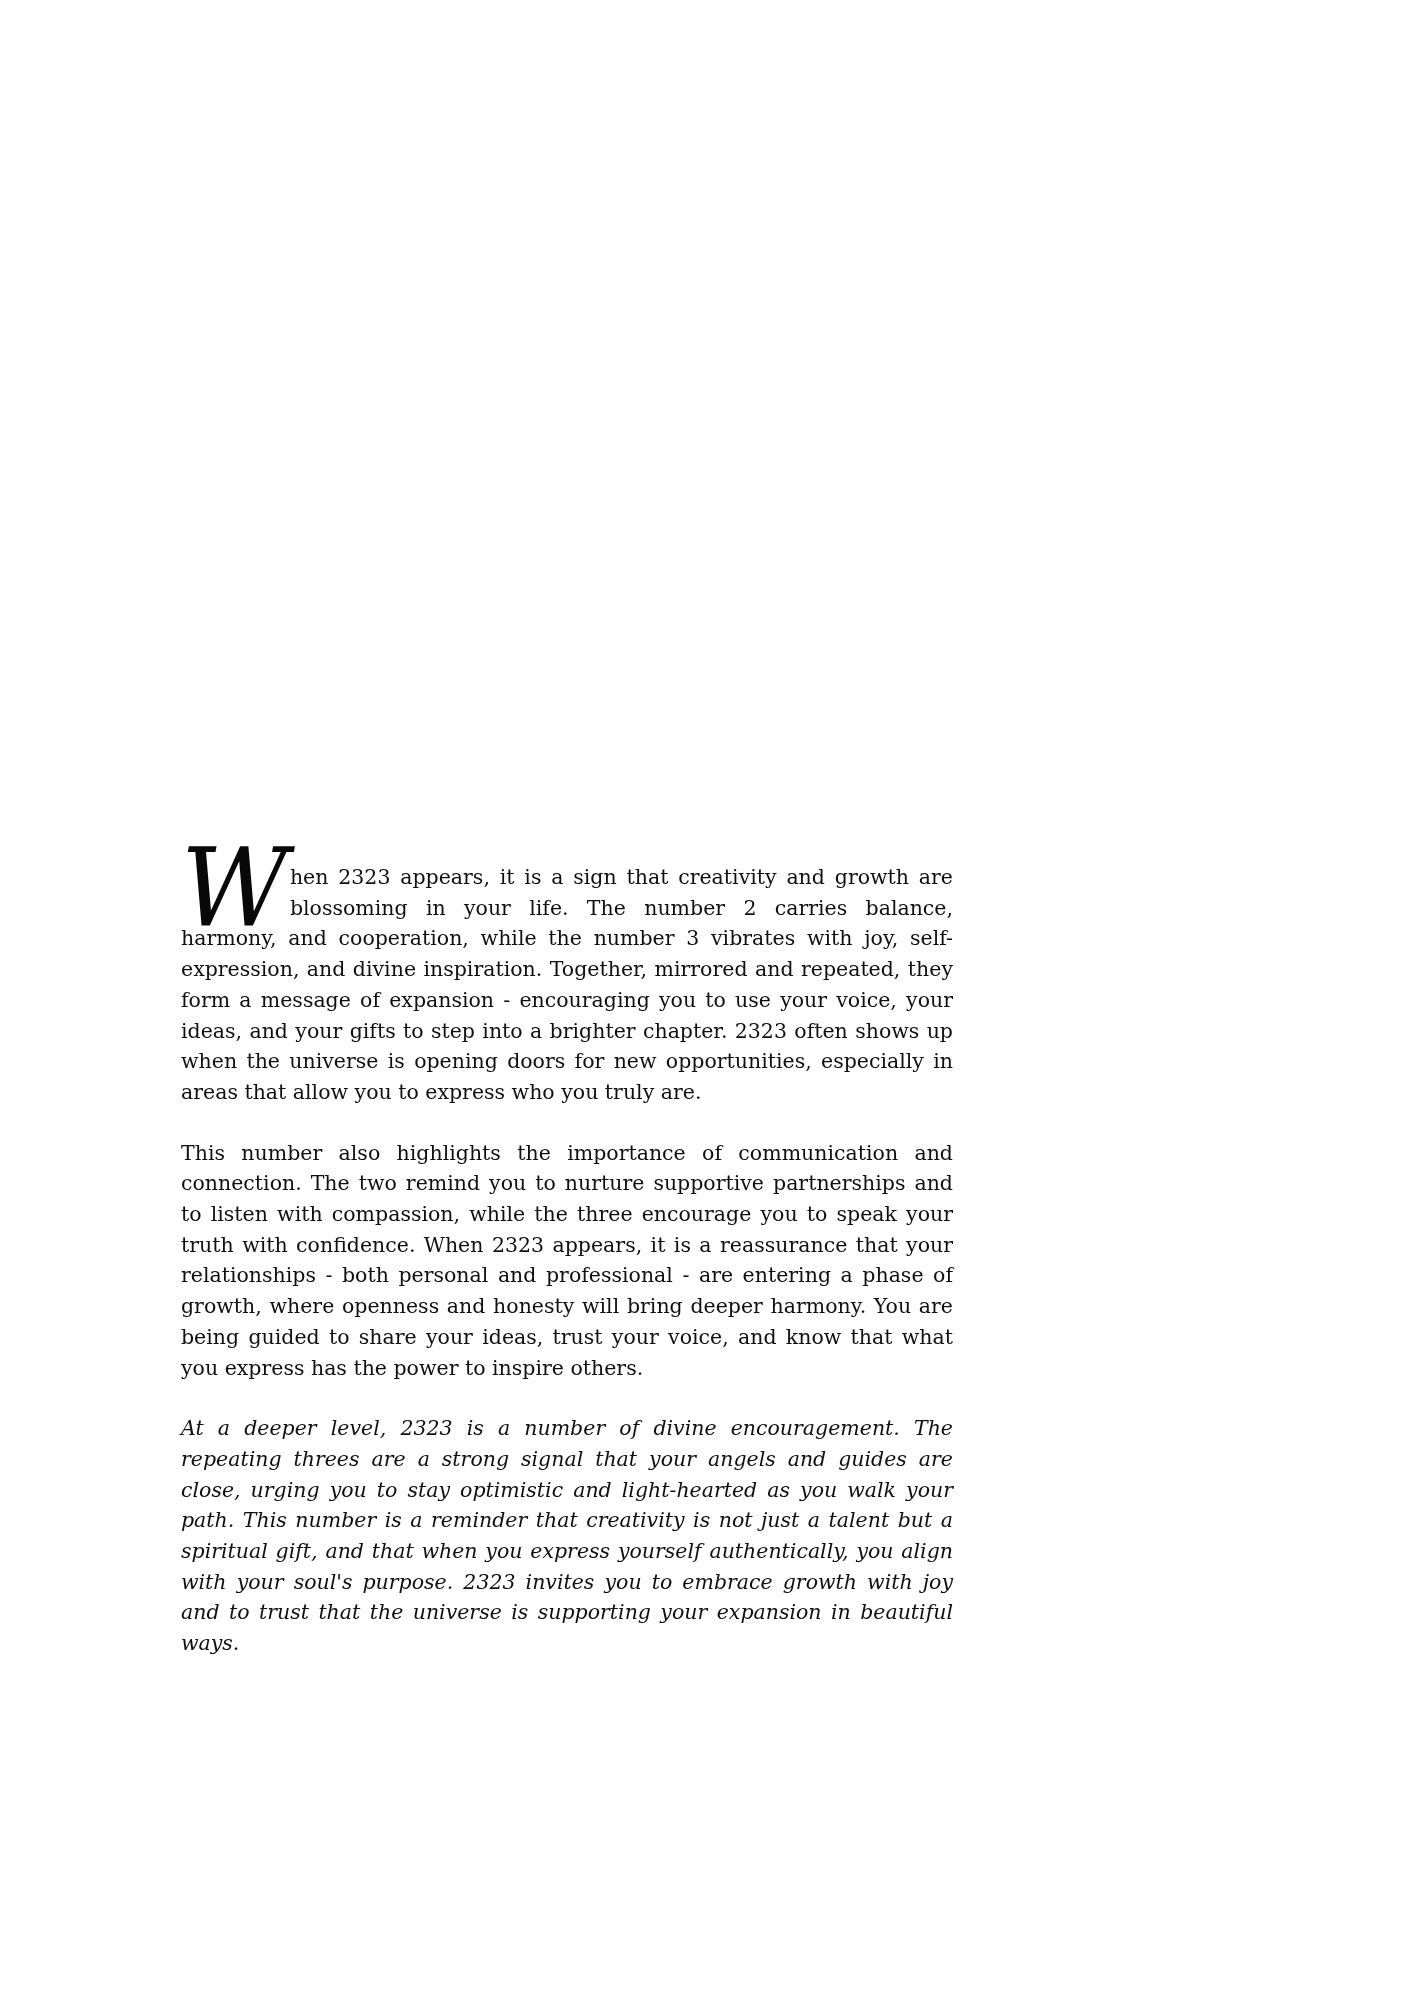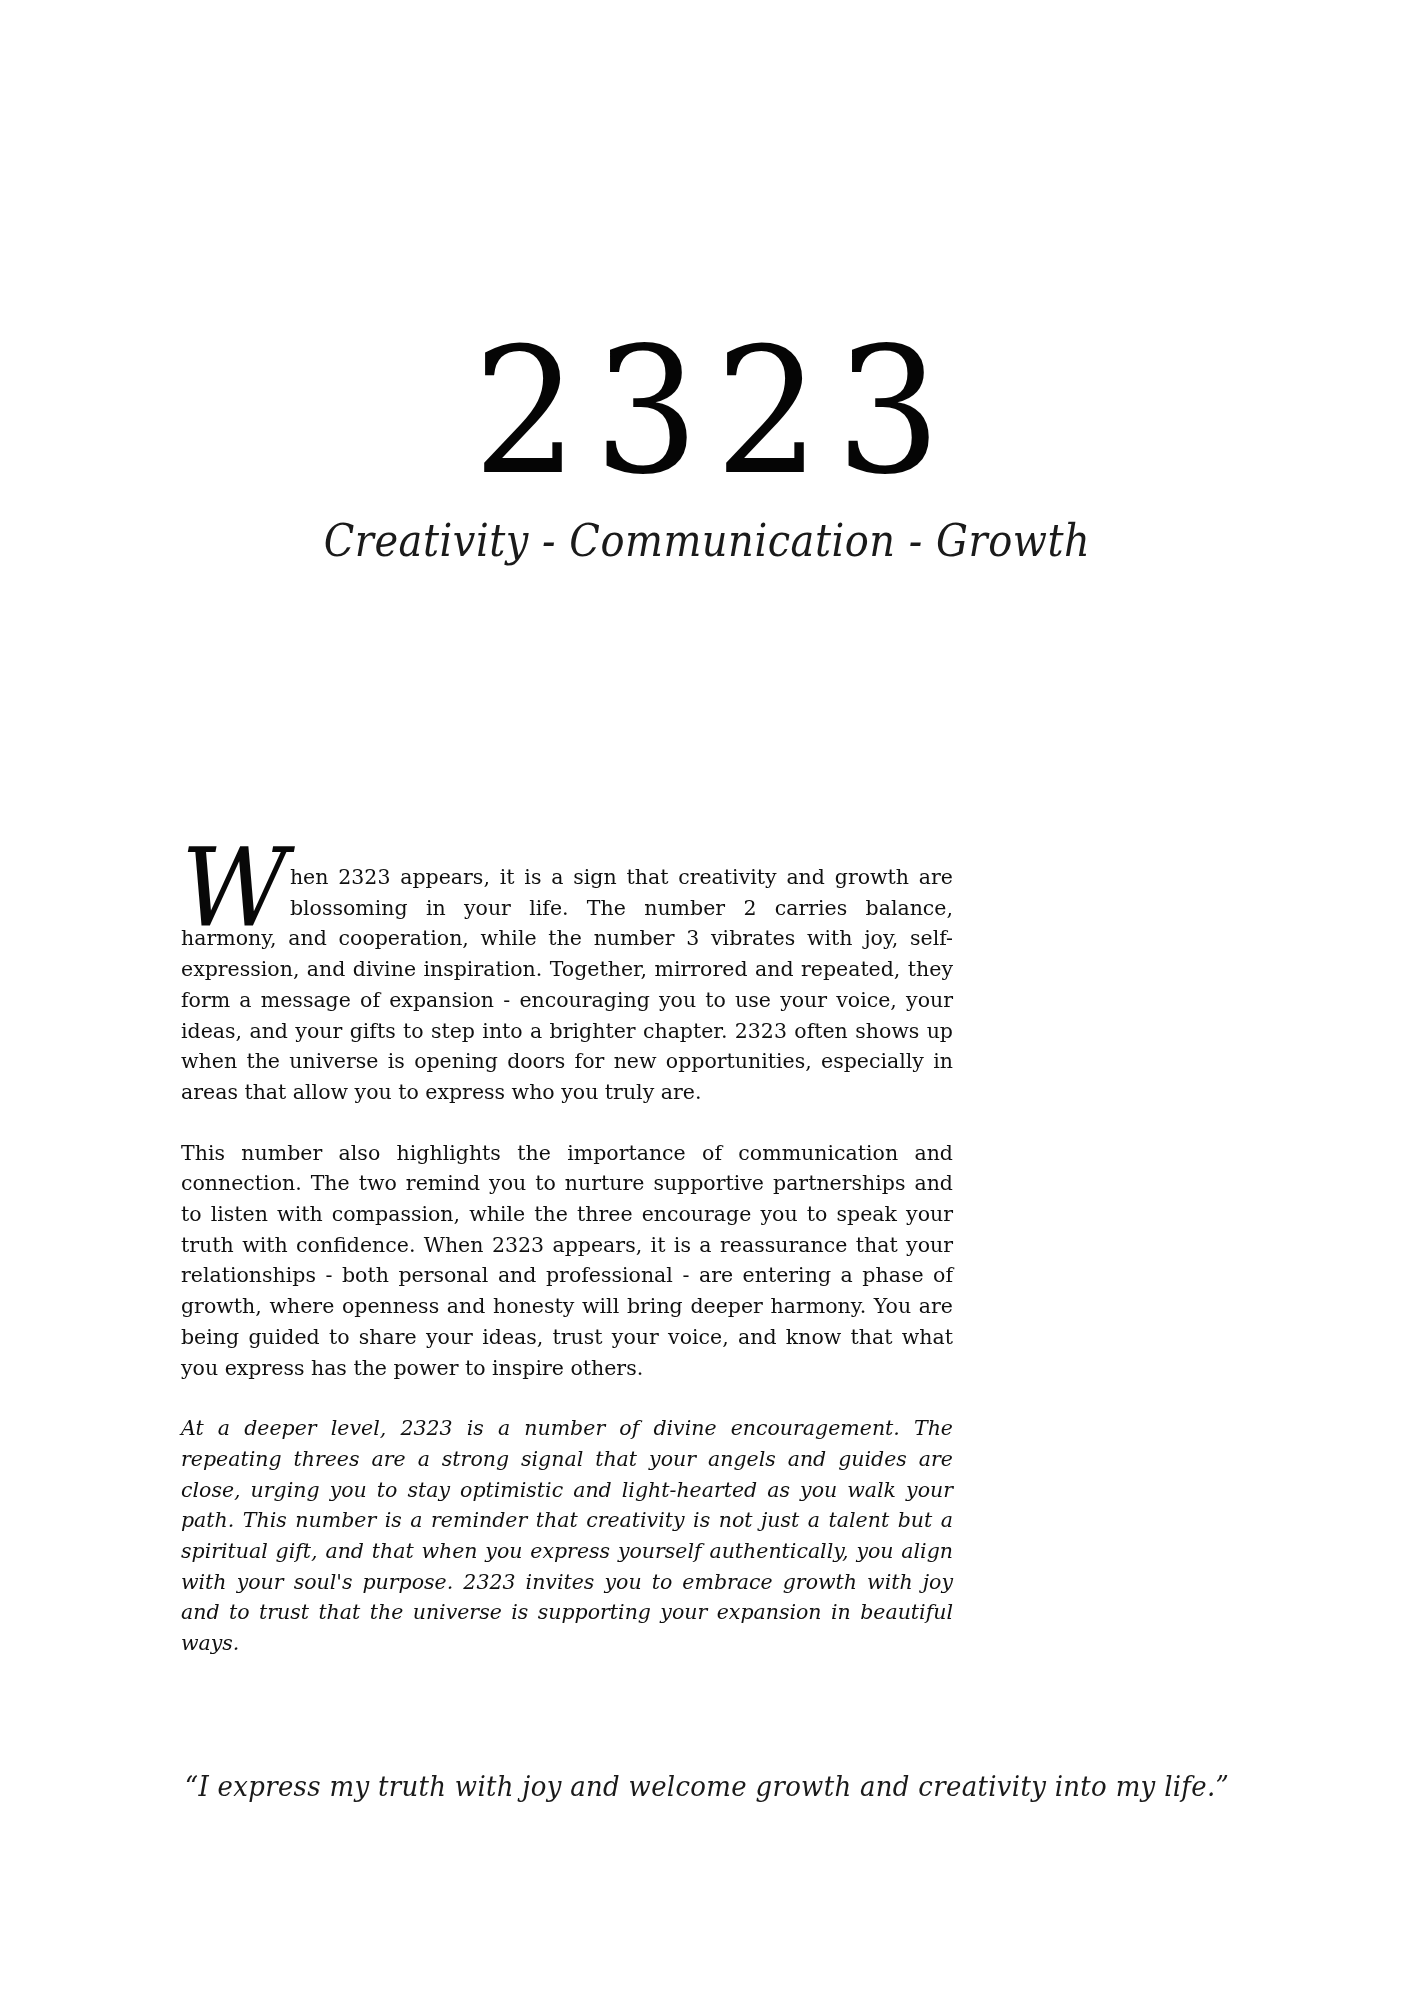--- a/index.html
+++ b/index.html
@@ -131,34 +131,27 @@
     line-height: 1.25;
     transform: scaleY(1.08);
   }
 </style>
 </head>
 <body>
 
 <div class="page">
 
 
-  <div class="hero">
-    <div class="hero-number">2323</div>
-    <div class="hero-subtitle">Creativity - Communication - Growth</div>
-  </div>
 
   <div class="body-block">
 
     <p class="para dropcap-para">
       <span class="dropcap">W</span><span>hen 2323 appears, it is a sign that creativity and growth are blossoming in your life. The number 2 carries balance, harmony, and cooperation, while the number 3 vibrates with joy, self-expression, and divine inspiration. Together, mirrored and repeated, they form a message of expansion - encouraging you to use your voice, your ideas, and your gifts to step into a brighter chapter. 2323 often shows up when the universe is opening doors for new opportunities, especially in areas that allow you to express who you truly are.</span>
     </p>
 
     <p class="para">This number also highlights the importance of communication and connection. The two remind you to nurture supportive partnerships and to listen with compassion, while the three encourage you to speak your truth with confidence. When 2323 appears, it is a reassurance that your relationships - both personal and professional - are entering a phase of growth, where openness and honesty will bring deeper harmony. You are being guided to share your ideas, trust your voice, and know that what you express has the power to inspire others.</p>
 
     <p class="para">At a deeper level, 2323 is a number of divine encouragement. The repeating threes are a strong signal that your angels and guides are close, urging you to stay optimistic and light-hearted as you walk your path. This number is a reminder that creativity is not just a talent but a spiritual gift, and that when you express yourself authentically, you align with your soul's purpose. 2323 invites you to embrace growth with joy and to trust that the universe is supporting your expansion in beautiful ways.</p>
 
   </div>
 
-  <div class="affirmation">
-    <div class="affirmation-text">“I express my truth with joy and welcome growth and creativity into my life.”</div>
-  </div>
 
 </div>
 
 </body></html>

